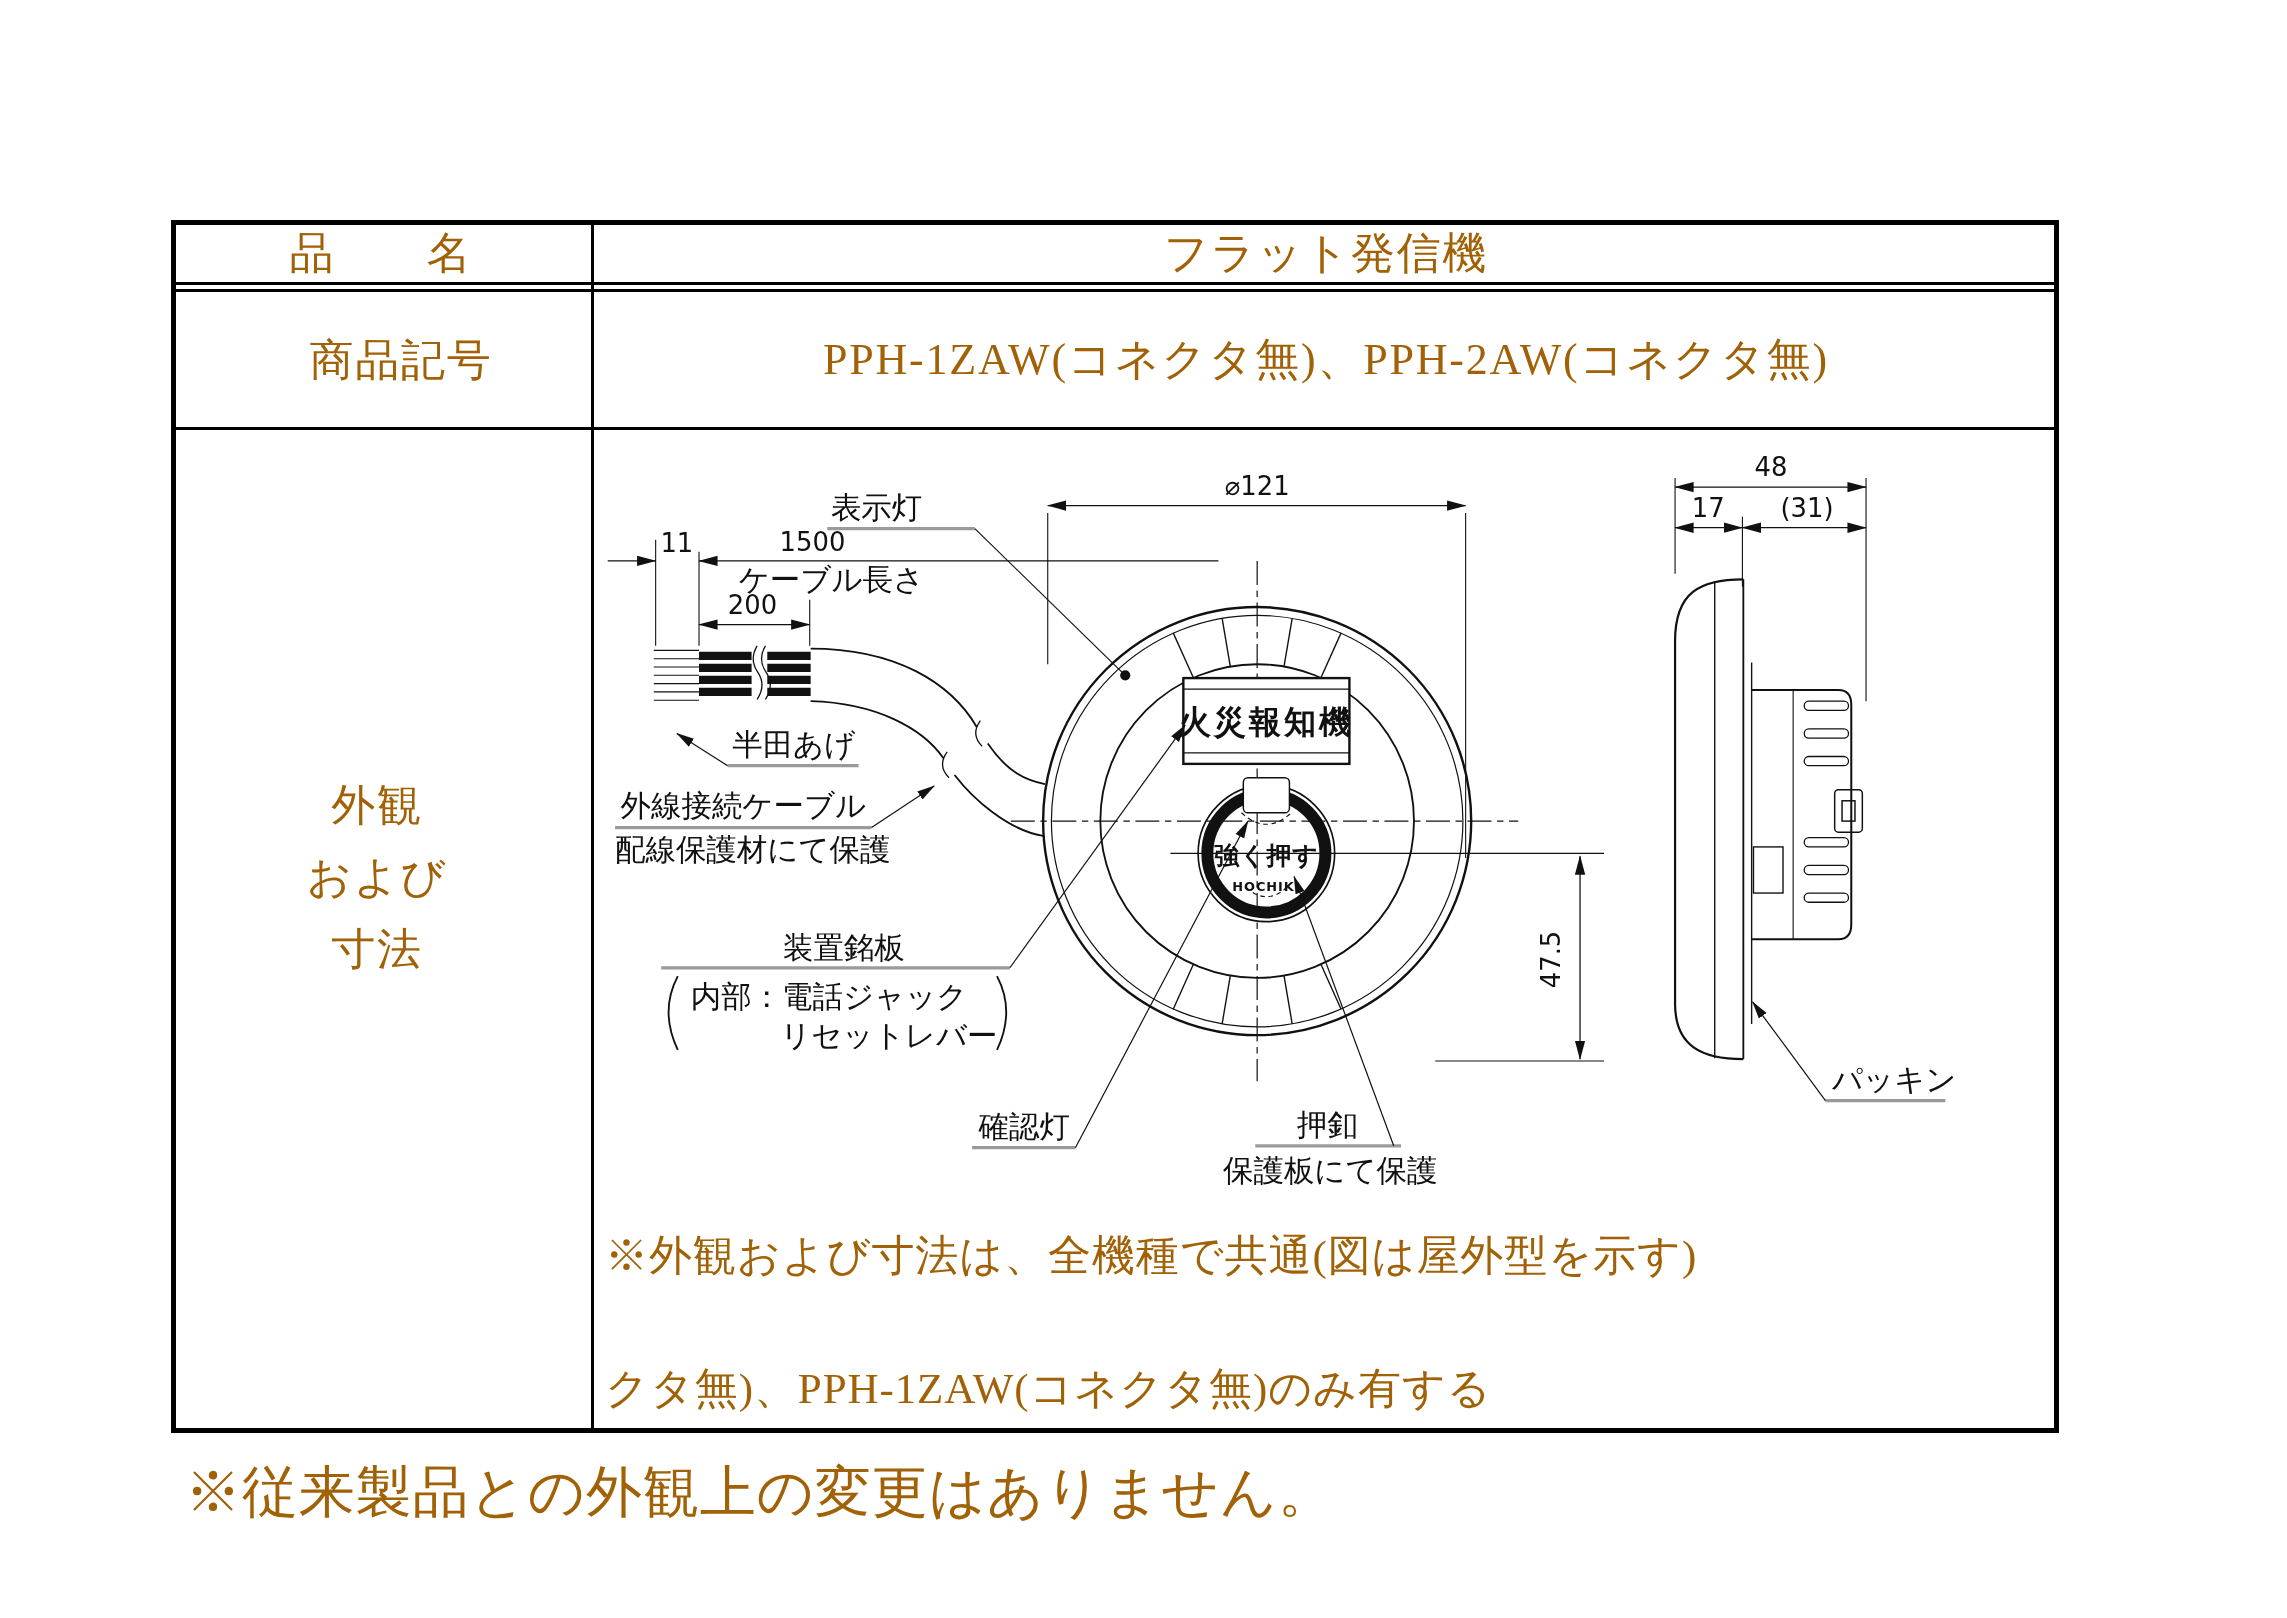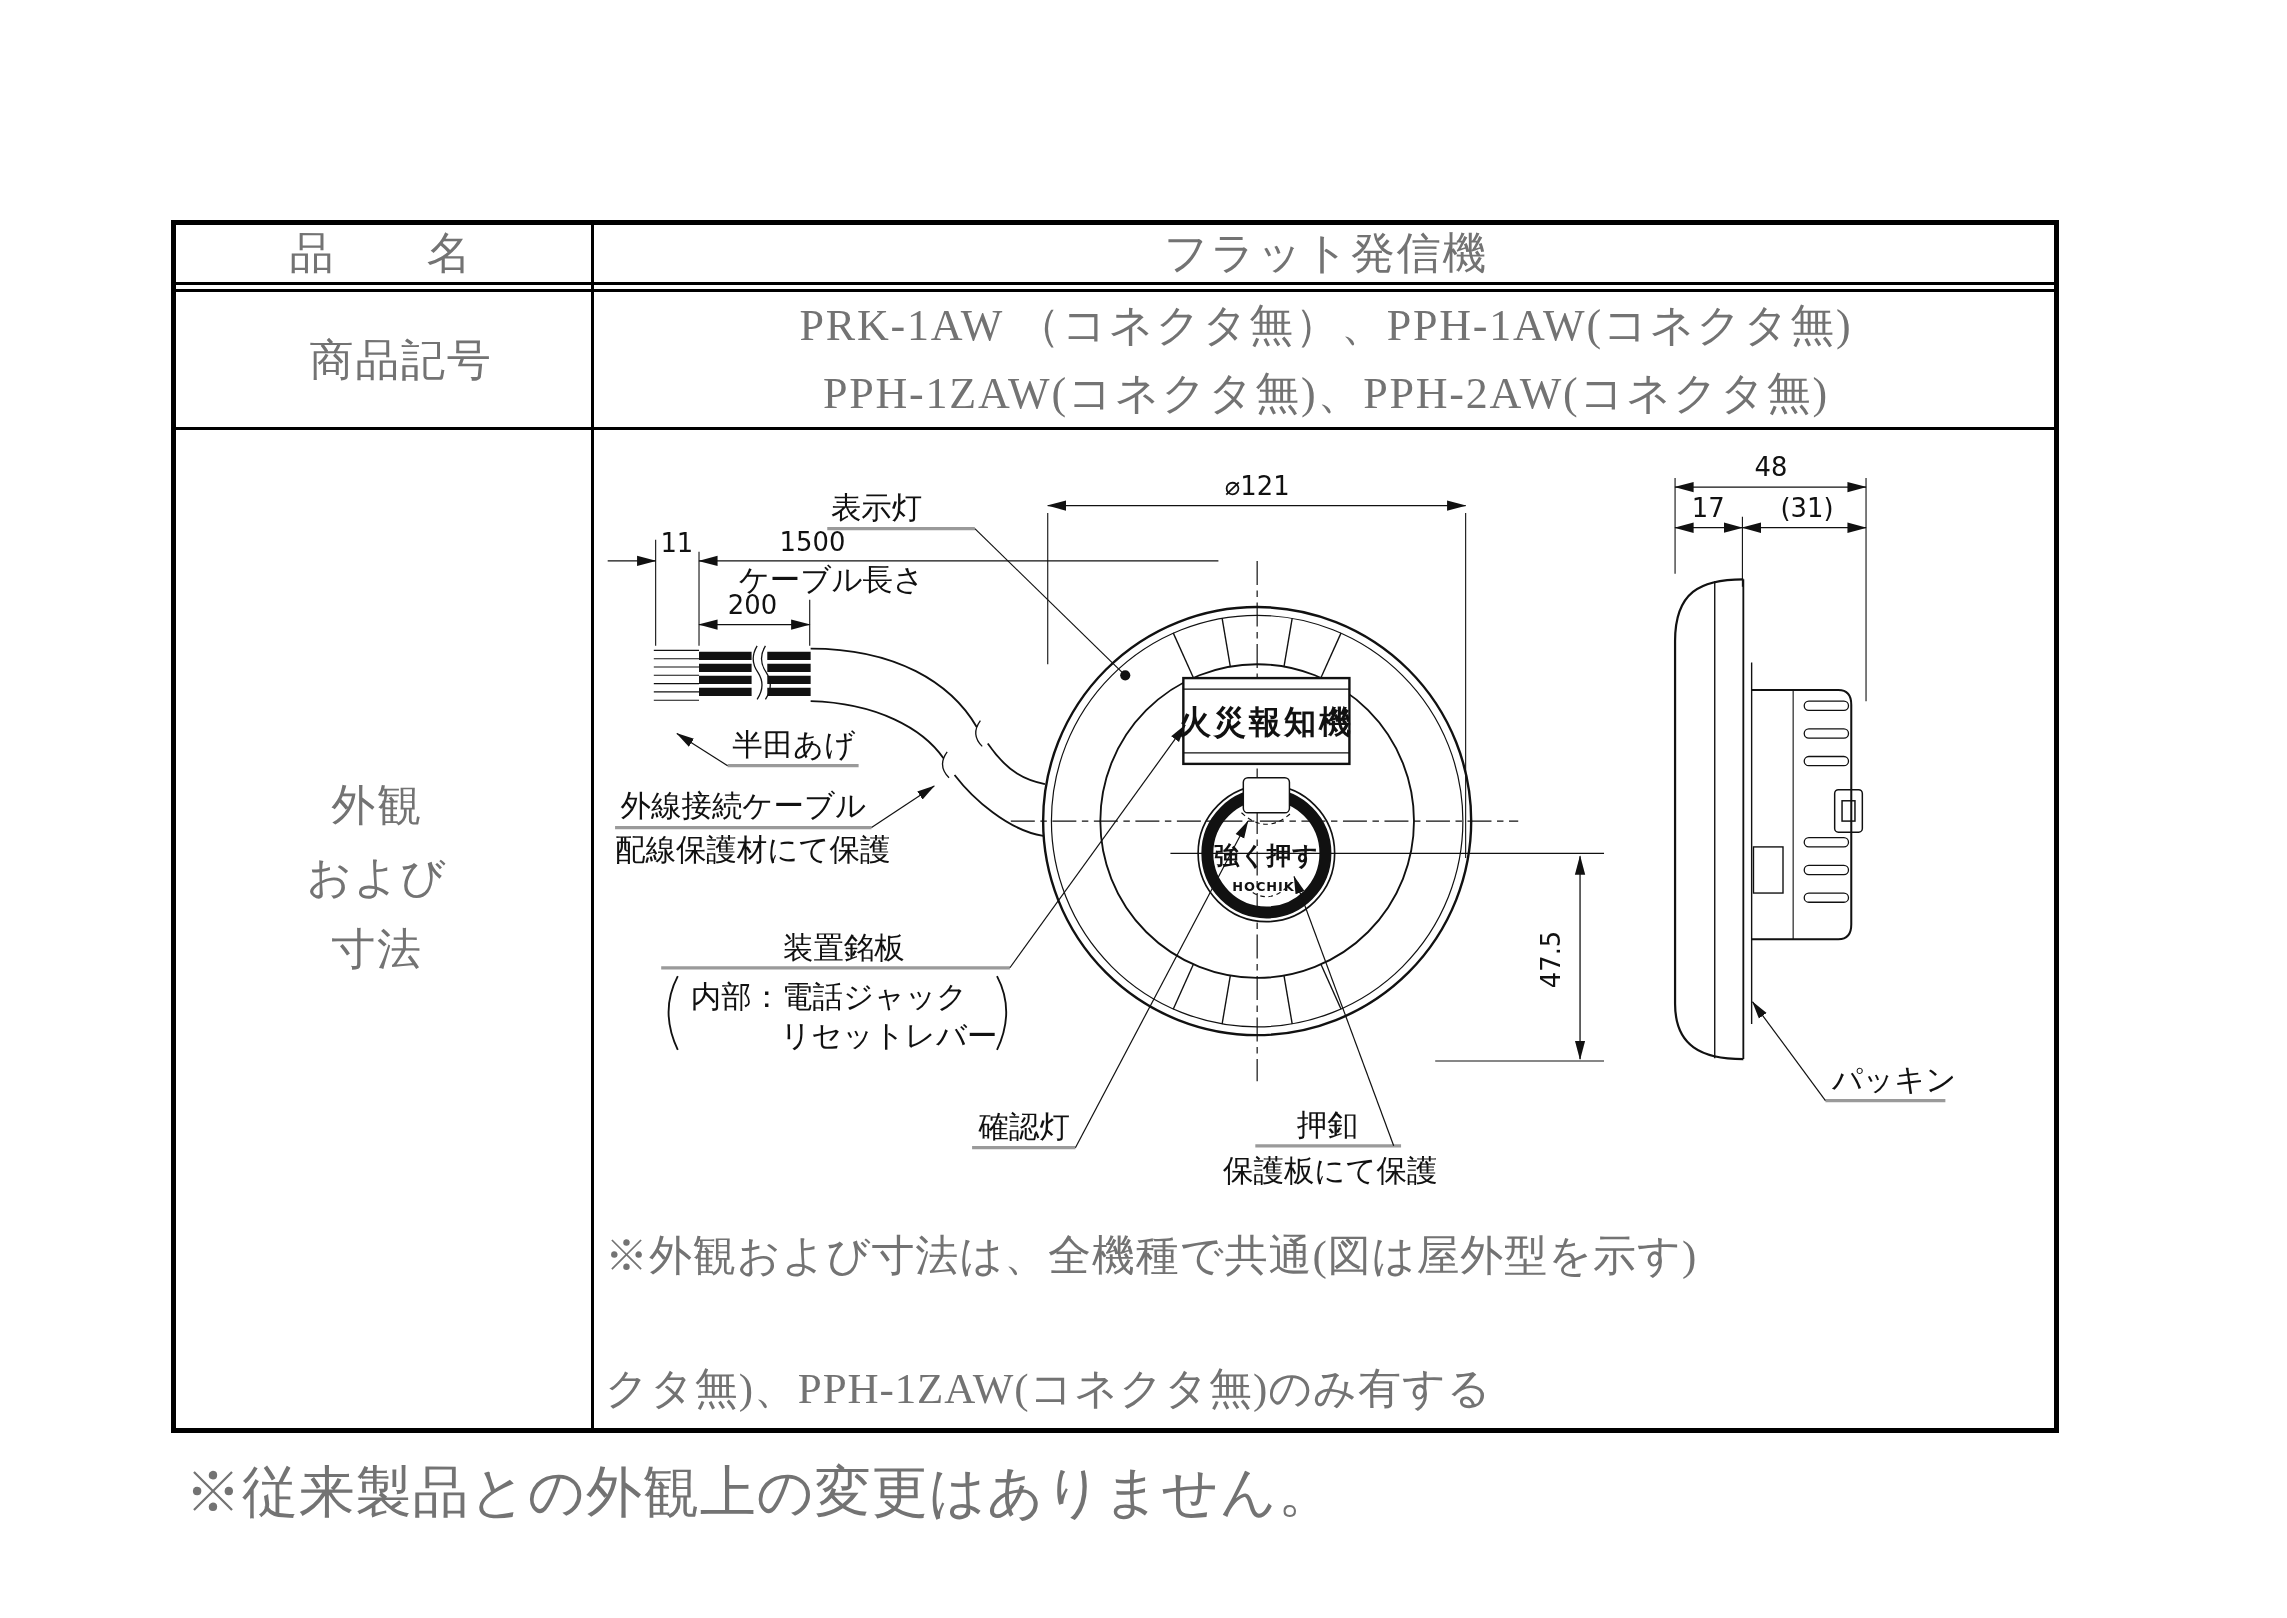--- a/index.html
+++ b/index.html
@@ -1,17 +1,17 @@
 <!DOCTYPE html>
 <html style="font-size:14.8px"><head>
 <meta charset="utf-8">
 <style>
   html,body{margin:0;padding:0;background:#fff;}
   #page{position:relative;width:2288px;height:1619px;background:#ffffff;overflow:hidden;
-        font-family:"Liberation Serif", serif;color:#737373;}
+        font-family:"Liberation Serif", serif;color:#a16207;}
   .tline{position:absolute;background:#000;}
   .cell{position:absolute;display:flex;align-items:center;justify-content:center;}
   .serif48{font-size:44px;letter-spacing:1.8px;}
   .labelcol{flex-direction:column;line-height:72px;}
   .codes{flex-direction:column;line-height:68px;}
   .note{position:absolute;font-size:43px;letter-spacing:0.9px;white-space:nowrap;}
   svg text{font-family:"DejaVu Sans", sans-serif;fill:#111;}
   .jlabel{font-size:33px;}
   .dimtxt{font-size:28px;}
   .platetxt{font-size:35px;font-weight:bold;letter-spacing:3px;}
@@ -36,21 +36,20 @@
       <span>品　　名</span>
     </div>
   <div class="cell serif48" style="left:593px;top:224px;width:1466px;height:58px;font-family:Liberation Mono, monospace;">
       <span>フラット発信機</span>
     </div>
 
   <div class="cell serif48" style="left:171px;top:292px;width:460px;height:136px;">
       <span>商品記号</span>
     </div>
   <div class="cell serif48 codes" style="left:593px;top:292px;width:1466px;height:136px;">
-      <div>PRK-1AW （コネクタ無）、PPH-1AW(コネクタ無)</div>
       <div>PPH-1ZAW(コネクタ無)、PPH-2AW(コネクタ無)</div>
   </div>
 
   <div class="cell serif48 labelcol" style="left:171px;top:430px;width:412px;height:998px;transform:translateY(-51px);">
       <div>外観</div>
       <div>および</div>
       <div>寸法</div>
   </div>
 
   <svg style="position:absolute;left:591px;top:429px;" width="1467" height="798" viewBox="640 465 1590 865" fill="none" stroke="#111" stroke-width="2">

